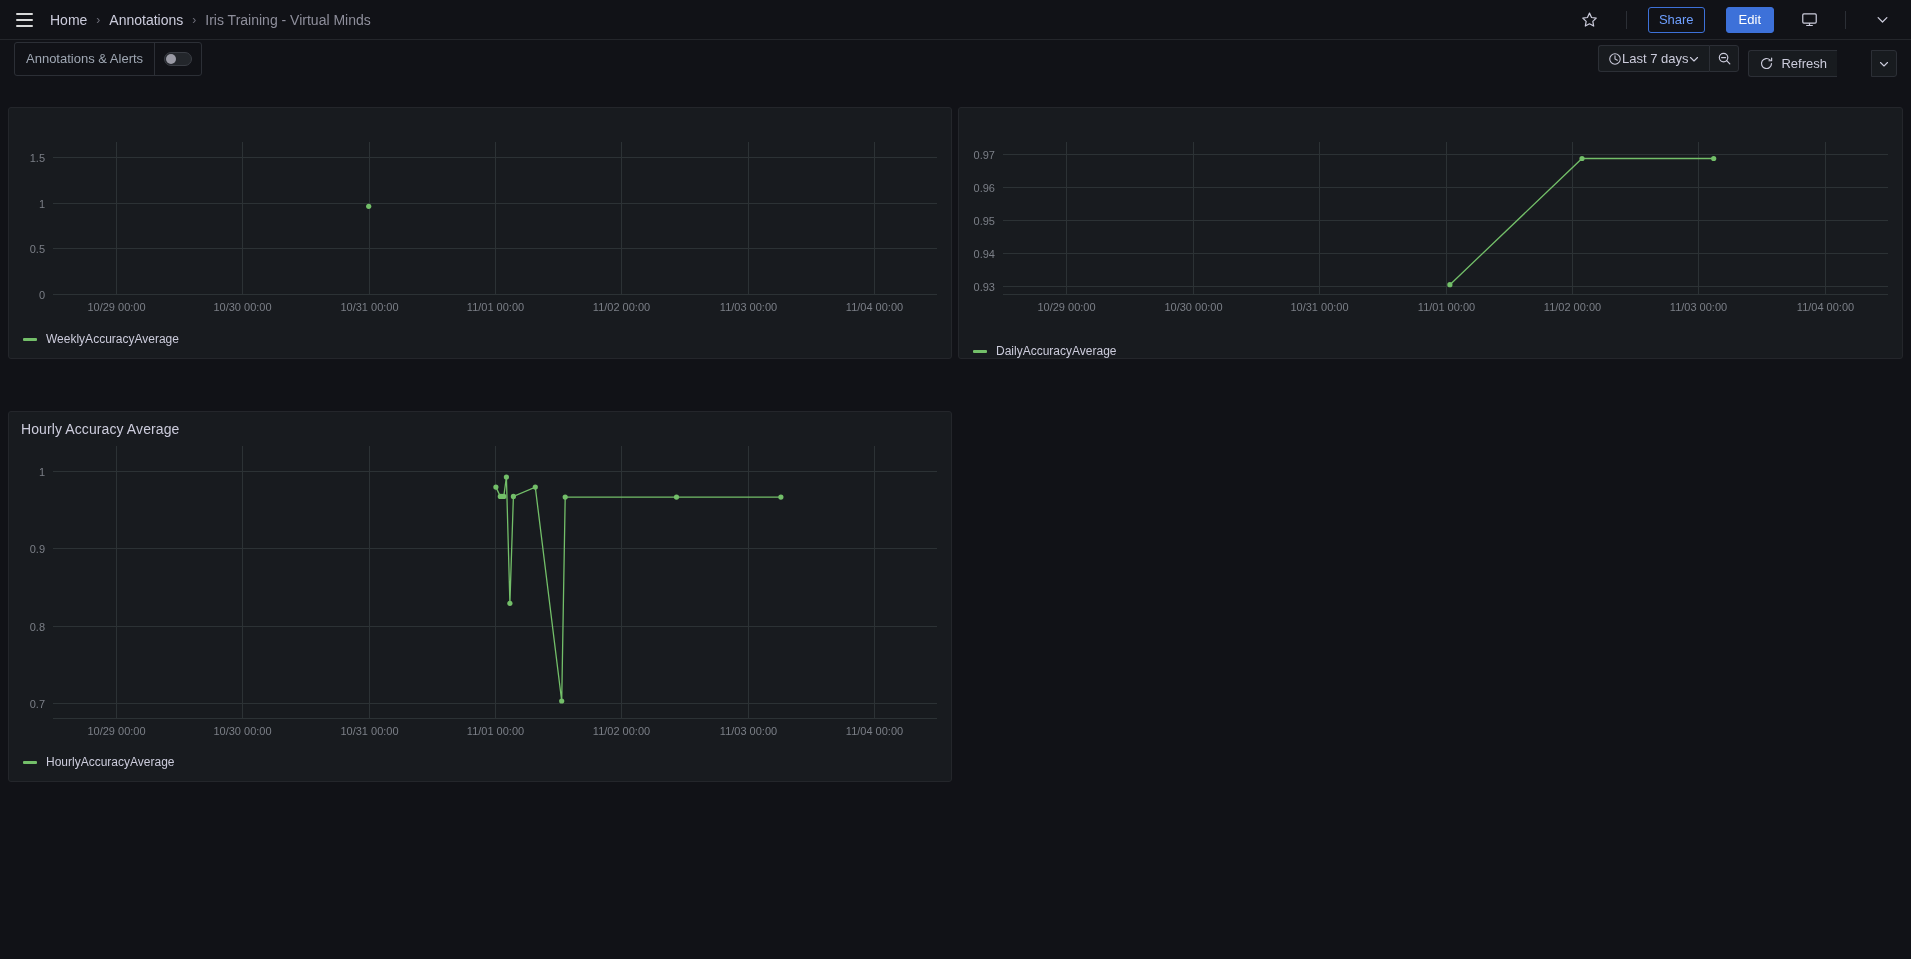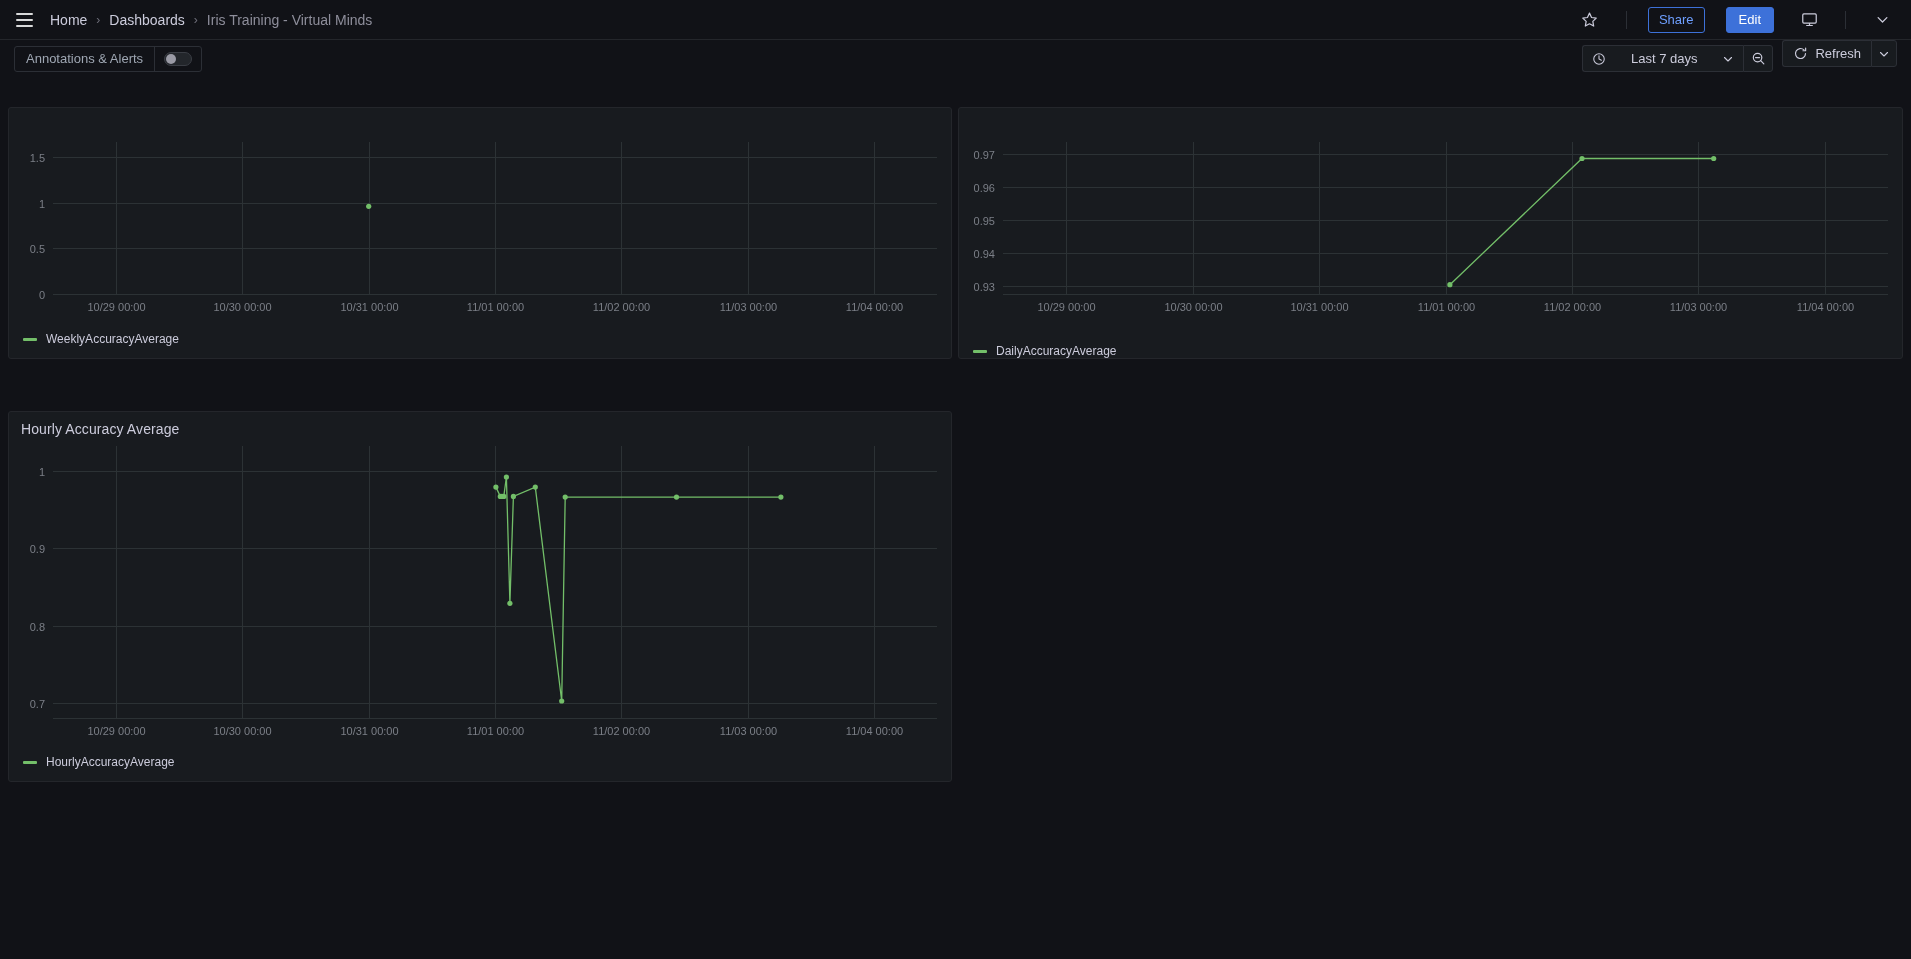--- a/index.html
+++ b/index.html
@@ -47,49 +47,49 @@
   }
 
   
   .subbar {
     height: 37px; width: 100%;
     display: flex; align-items: center;
     padding: 0 14px 0 14px;
     background: #111217;
   }
   .annot-group {
-    display: flex; align-items: center; height: 26px;
+    display: flex; align-items: center; height: 34px;
     border: 1px solid #2c2f36; border-radius: 3px; overflow: hidden;
   }
   .annot-label {
     font-size: 13px; color: #9fa7b3; padding: 0 11px; height: 100%;
     display: flex; align-items: center; border-right: 1px solid #2c2f36;
   }
   .toggle-wrap { padding: 0 9px; display: flex; align-items: center; cursor: pointer; height: 100%; }
   .toggle {
     width: 28px; height: 14px; border-radius: 8px;
     background: #23262b; border: 1px solid #3a3d44; position: relative;
   }
   .toggle-knob {
     position: absolute; left: 1px; top: 1px; width: 10px; height: 10px;
     border-radius: 50%; background: #9a9aa5;
   }
   .subbar-right { margin-left: auto; display: flex; align-items: center; gap: 9px; }
   .picker-group { display: flex; align-items: center; height: 27px; }
   .time-picker {
-    height: 27px; display: flex; align-items: center; gap: 25px;
+    height: 27px; display: flex; align-items: center; gap: 0;
     padding: 0 9px; background: #181b1f; border: 1px solid #2c2f36;
     border-radius: 3px 0 0 3px; border-right: none; cursor: pointer;
     font-size: 13px; color: #ccccdc; margin-left: 15px;
   }
   .zoom-out-btn {
     height: 27px; width: 30px; display: flex; align-items: center; justify-content: center;
     background: #181b1f; border: 1px solid #2c2f36; border-radius: 0 3px 3px 0; cursor: pointer;
   }
-  .refresh-group { display: flex; align-items: flex-end; height: 17px; }
+  .refresh-group { display: flex; align-items: flex-start; height: 17px; gap: 34px; }
   .refresh-btn {
     height: 27px; display: flex; align-items: center; gap: 7px;
     padding: 0 10px; background: #181b1f; border: 1px solid #2c2f36;
     border-radius: 3px 0 0 3px; border-right: none; cursor: pointer;
     font-size: 13px; color: #ccccdc;
   }
   .refresh-caret {
     height: 27px; width: 26px; display: flex; align-items: center; justify-content: center;
     background: #181b1f; border: 1px solid #2c2f36; border-radius: 0 3px 3px 0; cursor: pointer;
   }
@@ -125,21 +125,21 @@
 
 <div class="topnav">
   <div class="hamburger">
     <span></span>
       <span></span>
       <span></span>
   </div>
   <div class="breadcrumb">
     <a class="crumb" href="#">Home</a>
     <span class="crumb-sep">›</span>
-    <a class="crumb" href="#">Dashboards</a>
+    <a class="crumb" href="#">Annotations</a>
     <span class="crumb-sep">›</span>
     <span class="crumb current">Iris Training - Virtual Minds</span>
   </div>
 
   <div class="topnav-right">
     <div class="icon-btn">
       <svg width="17" height="17" viewBox="0 0 24 24" fill="none" stroke="#ccccdc" stroke-width="1.7" stroke-linejoin="round">
         <polygon points="12,3 14.9,9.2 21.5,10 16.7,14.7 17.9,21.3 12,18.1 6.1,21.3 7.3,14.7 2.5,10 9.1,9.2"></polygon>
       </svg>
     </div>

